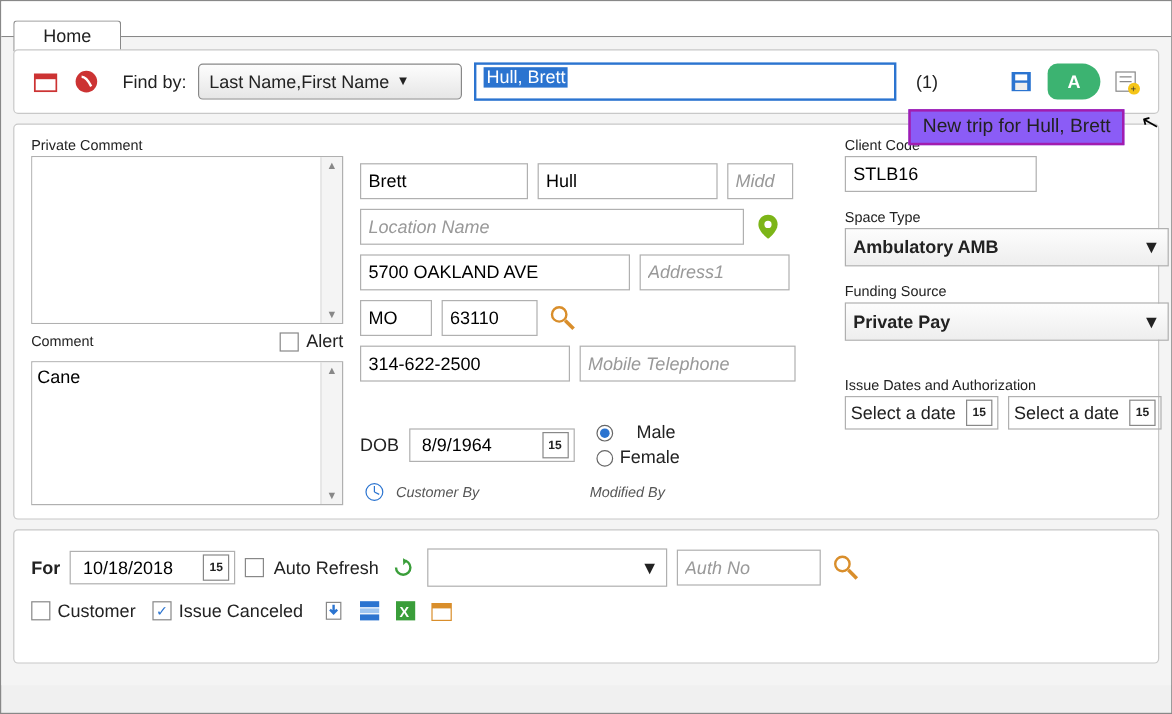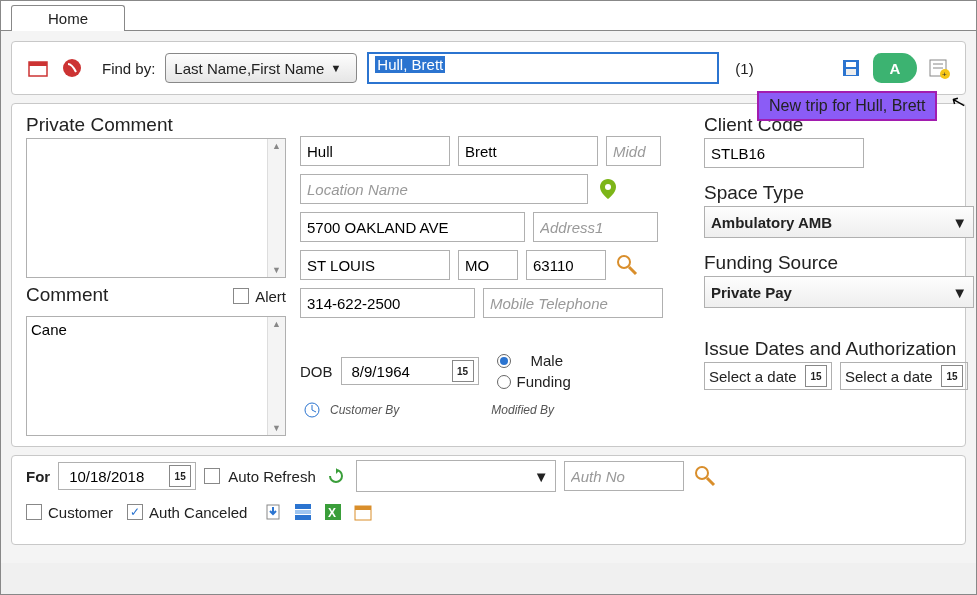--- a/index.html
+++ b/index.html
@@ -18,27 +18,27 @@
   .tab-row {
     background: #fff;
     border-bottom: 1px solid #888;
     height: 30px;
     display: flex;
     align-items: flex-end;
   }
   .tab {
     border: 1px solid #888;
     border-bottom: none;
-    padding: 4px 36px;
+    padding: 4px 24px;
     margin-left: 10px;
     background: #fff;
     border-top-left-radius: 3px;
     border-top-right-radius: 3px;
     position: relative;
-    top: 1px;
+    top: 13px;
   }
   .workarea {
     background: #f4f4f4;
     padding: 10px;
   }
   .panel {
     background: #fff;
     border: 1px solid #c8c8c8;
     border-radius: 4px;
     padding: 10px 14px;
@@ -107,21 +107,21 @@
     color: #000;
     z-index: 60;
     transform: rotate(-15deg);
   }
   .grid {
     display: grid;
     grid-template-columns: 260px 390px 280px;
     column-gap: 14px;
     row-gap: 6px;
   }
-  .label { font-size: 19px; color: #222; margin-bottom: 2px; }
+  .label { font-size: 12px; color: #222; margin-bottom: 2px; }
   textarea.box, .textarea-wrap {
     width: 100%;
     border: 1px solid #b0b0b0;
     background: #fff;
     resize: none;
     font-family: inherit;
     font-size: 15px;
     padding: 4px;
   }
   .textarea-wrap {
@@ -173,21 +173,21 @@
     border:1px solid #888;
     width:22px;height:22px;
     display:inline-flex;align-items:center;justify-content:center;
     font-size:10px;font-weight:bold;
     background:#fff;
   }
   .checkbox {
     width:16px;height:16px;border:1px solid #888;background:#fff;
     display:inline-flex;align-items:center;justify-content:center;font-size:12px;color:#2b74d0;
   }
-  .bottom-panel { padding:4px 14px; }
+  .bottom-panel { padding:15px 14px; }
   .summary { font-weight:bold;font-size:15px;margin-top:8px; }
   .right-icons { display:flex;gap:6px;align-items:center; }
   .magnify {
     width:26px;height:26px;display:inline-flex;align-items:center;justify-content:center;
   }
   .radio { width:14px;height:14px;border:1px solid #666;border-radius:50%;display:inline-flex;align-items:center;justify-content:center; }
   .radio.checked::after { content:"";width:8px;height:8px;background:#2b74d0;border-radius:50%; }
   .audit-row { display:flex;align-items:center;gap:6px;font-size:12px;color:#555;font-style:italic;margin-top:4px; }
   svg { display:block; }
 </style>
@@ -208,21 +208,21 @@
             <rect x="1" y="3" width="18" height="4" fill="#c33"></rect>
           </svg>
       </span>
       <span class="icon-btn">
         <svg width="20" height="20">
             <circle cx="10" cy="10" r="9" fill="#c33"></circle>
             <path d="M6 6 q4 0 8 8" stroke="#fff" stroke-width="2" fill="none"></path>
           </svg>
       </span>
       <span class="findby-label">Find by:</span>
-      <span class="select-box" style="width:192px;">
+      <span class="select-box" style="width:220px;">
         <span>Last Name,First Name</span>
         <span class="caret">▼</span>
       </span>
       <div class="search-input">
         <span class="sel">Hull, Brett</span>
       </div>
       <span class="count">(1)</span>
       <span class="spacer"></span>
       <span class="icon-btn">
         <svg width="20" height="20">
@@ -271,39 +271,38 @@
           <div class="scroll-hint">
               <span>▲</span>
               <span>▼</span>
             </div>
         </div>
       </div>
 
       <div>
         <div style="height:22px;"></div>
         <div class="row">
+          <input class="field" style="width: 140px;" value="Brett">
           <input class="field" style="width: 150px;" value="Hull">
-          <input class="field" style="width: 140px;" value="Brett">
           <input class="field" style="width: 55px;" placeholder="Midd">
         </div>
         <div class="row">
-          <input class="field" style="width: 288px; font-style: italic; color: #3b82f6;" placeholder="Location Name">
+          <input class="field" style="width: 320px; font-style: italic; color: #3b82f6;" placeholder="Location Name">
           <span class="icon-btn">
             <svg width="18" height="22">
                 <path d="M9 1 C4 1 1 5 1 9 c0 6 8 12 8 12 s8 -6 8 -12 c0 -4 -3 -8 -8 -8 z" fill="#7cb518"></path>
                 <circle cx="9" cy="9" r="3" fill="#fff"></circle>
               </svg>
           </span>
         </div>
         <div class="row">
           <input class="field" style="width: 225px;" value="5700 OAKLAND AVE">
           <input class="field" style="width: 125px;" placeholder="Address1">
         </div>
         <div class="row">
-          <input class="field" style="width: 150px;" value="ST LOUIS">
           <input class="field" style="width: 60px;" value="MO">
           <input class="field" style="width: 80px;" value="63110">
           <span class="magnify">
             <svg width="22" height="22">
                 <circle cx="8" cy="8" r="6" fill="none" stroke="#d98e2b" stroke-width="2"></circle>
                 <line x1="13" y1="13" x2="20" y2="20" stroke="#d98e2b" stroke-width="3"></line>
               </svg>
           </span>
         </div>
         <div class="row" style="margin-top:6px;">
@@ -316,21 +315,21 @@
             <input class="field" style="border: none; width: 100px; height: 22px;" value="8/9/1964">
             <span class="cal-icon">15</span>
           </span>
           <span style="display:flex;flex-direction:column;gap:4px;margin-left:10px;">
             <label style="display:flex;align-items:center;gap:20px;">
               <span class="radio checked"></span>
               <span>Male</span>
             </label>
             <label style="display:flex;align-items:center;gap:6px;">
               <span class="radio"></span>
-              <span>Funding</span>
+              <span>Female</span>
             </label>
           </span>
         </div>
         <div class="audit-row">
           <span class="icon-btn">
             <svg width="16" height="16">
                 <circle cx="8" cy="8" r="7" fill="#fff" stroke="#2b74d0"></circle>
                 <line x1="8" y1="8" x2="8" y2="3" stroke="#2b74d0"></line>
                 <line x1="8" y1="8" x2="12" y2="10" stroke="#2b74d0"></line>
               </svg>
@@ -397,21 +396,21 @@
       </span>
     </div>
     <div class="row" style="justify-content:space-between;align-items:center;">
       <div class="row" style="gap:14px;">
         <span style="display:flex;align-items:flex-start;gap:6px;">
           <span class="checkbox"></span>
           <span>Customer</span>
         </span>
         <span style="display:flex;align-items:center;gap:6px;">
           <span class="checkbox">✓</span>
-          <span>Auth Canceled</span>
+          <span>Issue Canceled</span>
         </span>
         <div class="right-icons">
           <span class="icon-btn">
             <svg width="18" height="18">
                 <rect x="3" y="2" width="12" height="14" fill="#fff" stroke="#888"></rect>
                 <path d="M9 4 v7 m-3 -3 l3 3 l3 -3" stroke="#2b74d0" stroke-width="2" fill="none"></path>
               </svg>
           </span>
           <span class="icon-btn">
             <svg width="18" height="18">

